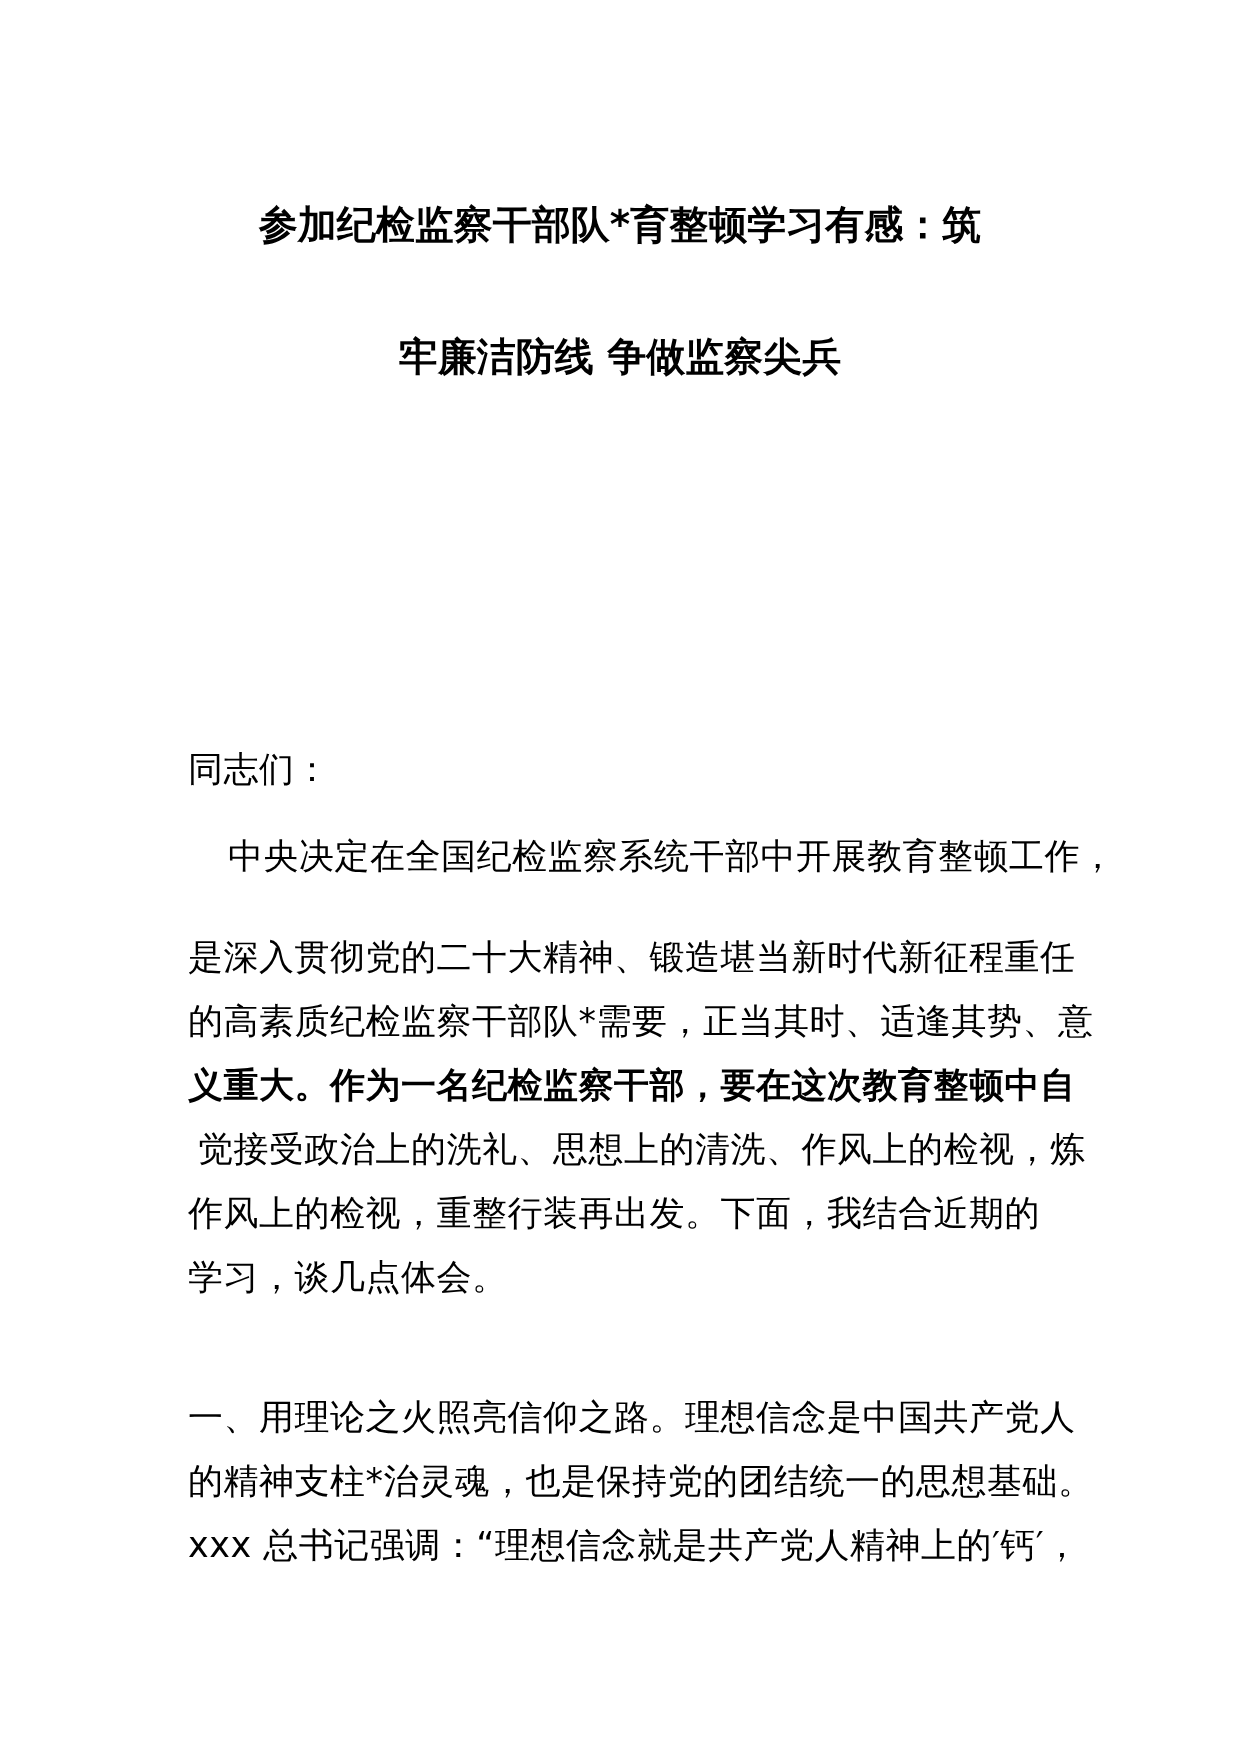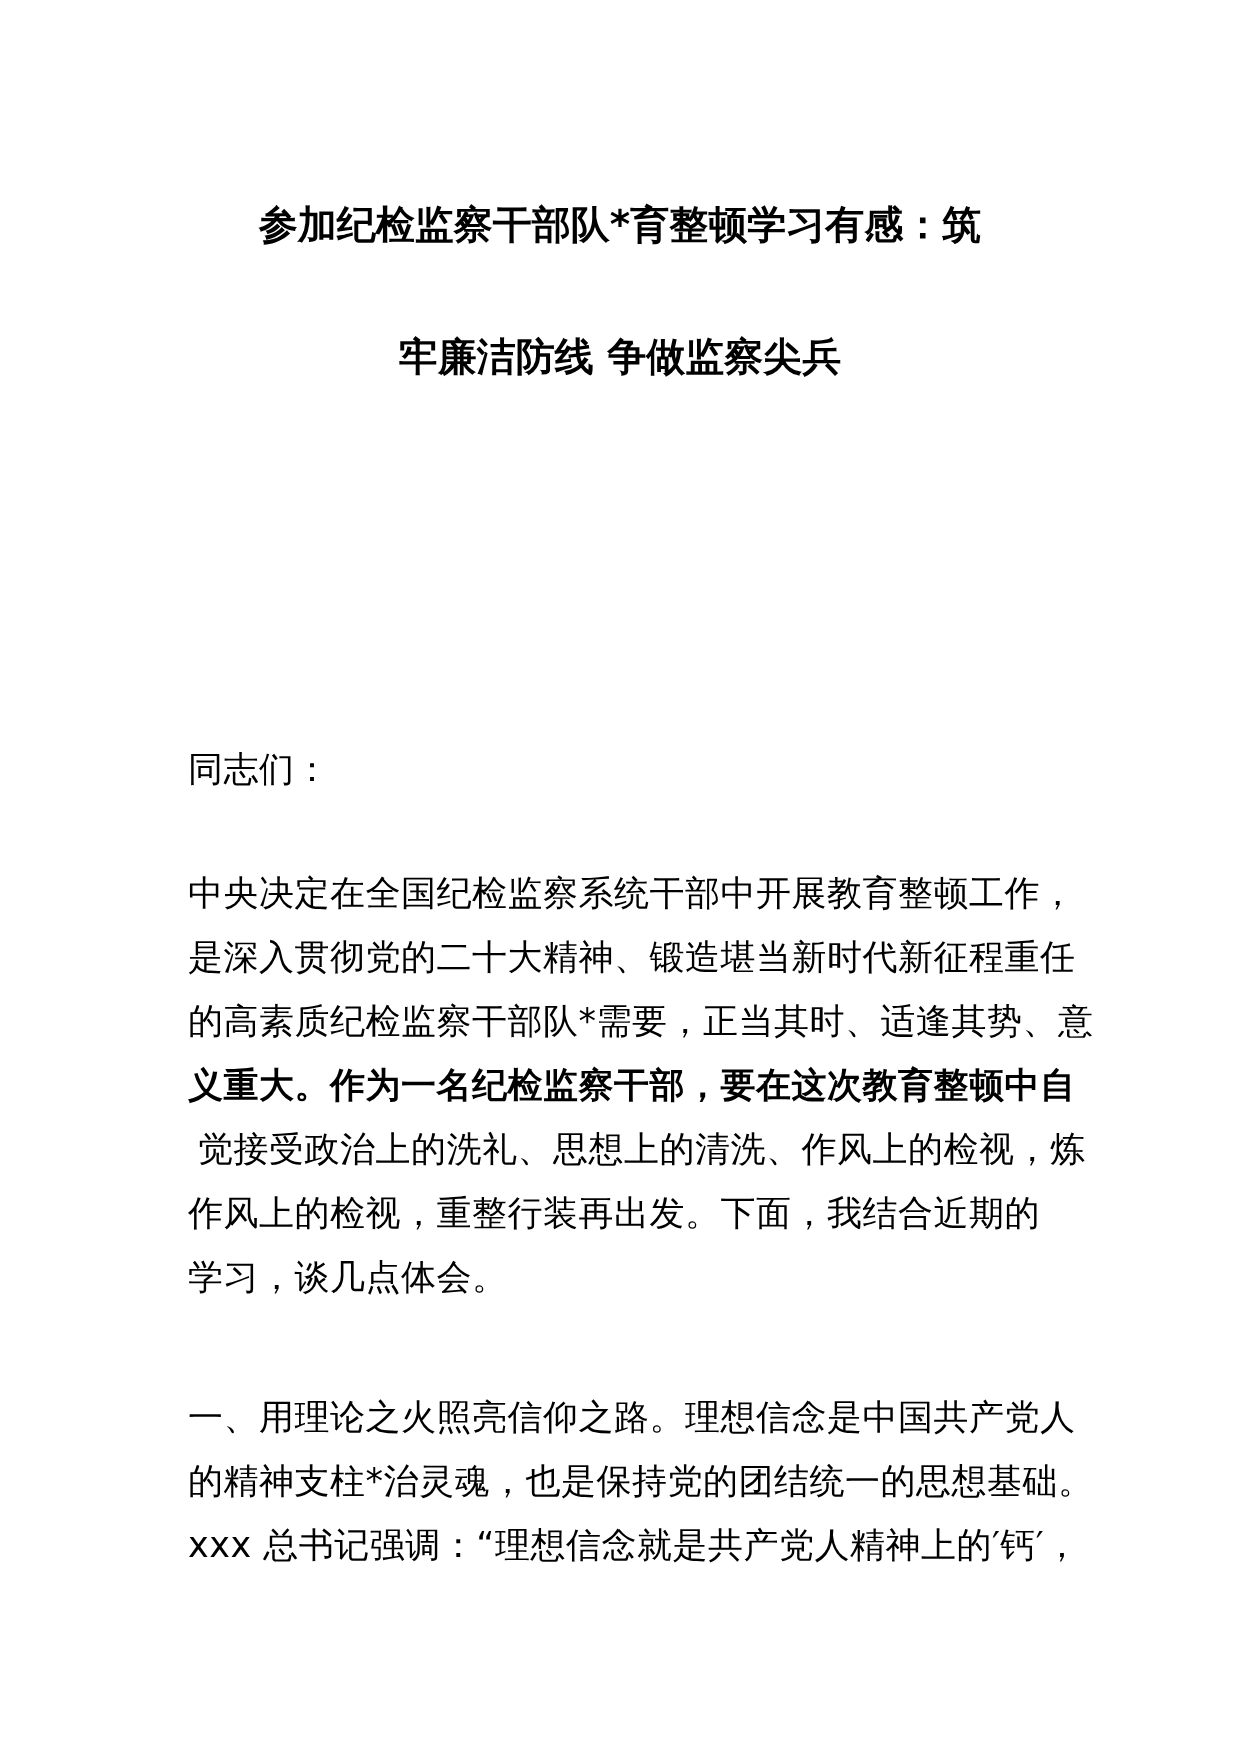--- a/index.html
+++ b/index.html
@@ -46,21 +46,21 @@
 <body>
 
 <div class="page">
 
   <div class="title-line" style="top:200px;">参加纪检监察干部队*育整顿学习有感：筑</div>
   <div class="title-line" style="top:308px;margin-top:24px;">牢廉洁防线 争做监察尖兵</div>
 
   <div class="body-line" style="top:749px;">同志们：</div>
 
   <div>
-    <div class="body-line" style="top:873px;">中央决定在全国纪检监察系统干部中开展教育整顿工作，</div>
+    <div class="body-line" style="top:836px;margin-left:40px;">中央决定在全国纪检监察系统干部中开展教育整顿工作，</div>
     <div class="body-line" style="top:937px;">是深入贯彻党的二十大精神、锻造堪当新时代新征程重任</div>
     <div class="body-line" style="top:1001px;">的高素质纪检监察干部队*需要，正当其时、适逢其势、意</div>
     <div class="body-line" style="top:1065px;font-weight:bold;">义重大。作为一名纪检监察干部，要在这次教育整顿中自</div>
     <div class="body-line" style="top:1129px;margin-left:10px;">觉接受政治上的洗礼、思想上的清洗、作风上的检视，炼</div>
     <div class="body-line" style="top:1193px;">作风上的检视，重整行装再出发。下面，我结合近期的</div>
     <div class="body-line" style="top:1257px;">学习，谈几点体会。</div>
   </div>
 
   <div>
     <div class="body-line" style="top:1397px;">一、用理论之火照亮信仰之路。理想信念是中国共产党人</div>

